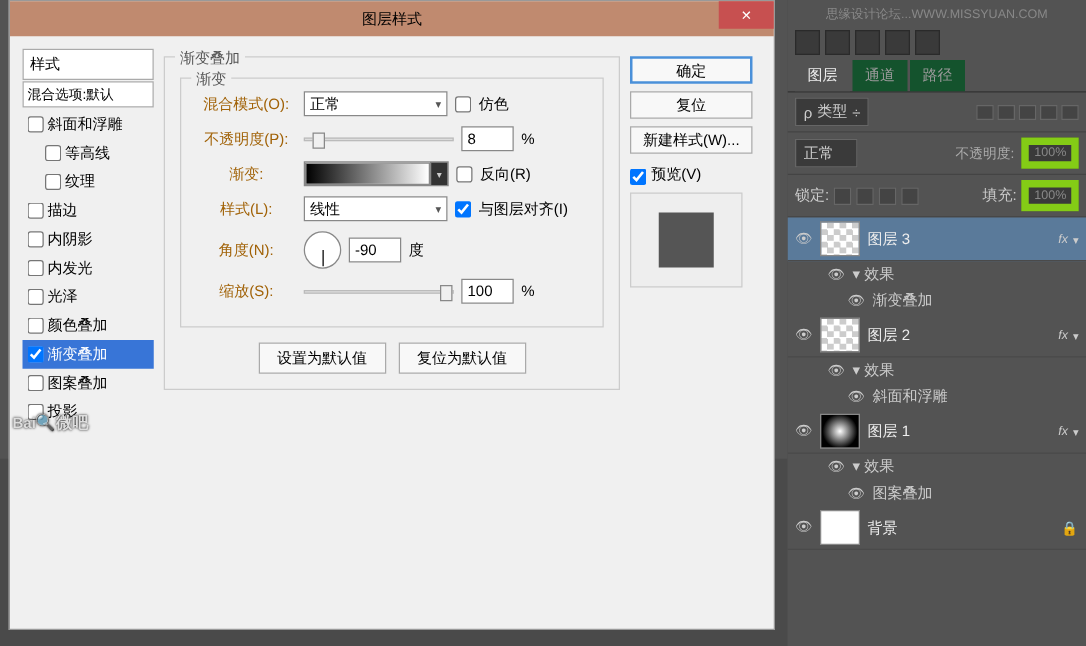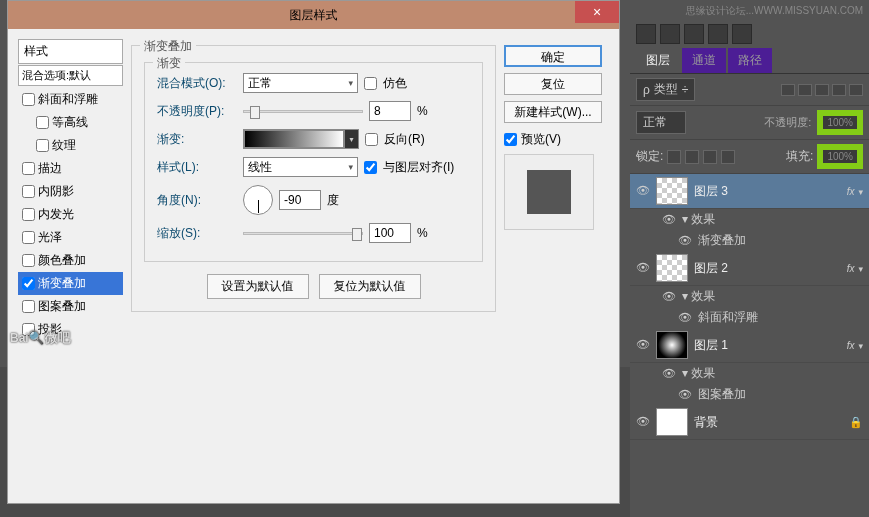--- a/index.html
+++ b/index.html
@@ -15,47 +15,47 @@
 .styles-sel{background:#fff;border:1px solid #aaa;padding:2px 3px;margin-bottom:2px;font-size:11px}
 .style-item{padding:3px 4px;display:flex;align-items:center;gap:3px;cursor:default}
 .style-item.indent{padding-left:18px}
 .style-item.sel{background:#3875d7;color:#fff}
 .style-item input[type=checkbox]{width:13px;height:13px}
 .center-col{flex:1;padding:0 8px;position:relative}
 .fieldset{border:1px solid #ccc;padding:8px 12px 12px 12px;position:relative;margin-top:6px}
 .fieldset-label{position:absolute;top:-8px;left:8px;background:#f0f0f0;padding:0 4px;color:#555}
 .inner-fieldset{border:1px solid #ccc;padding:10px 12px;margin-top:8px;position:relative}
 .row{display:flex;align-items:center;margin-bottom:8px;gap:6px}
-.row-label{width:80px;text-align:left;color:#0c4a6e}
+.row-label{width:80px;text-align:center;color:#a16207}
 .select{background:#fff;border:1px solid #888;height:20px;padding:0 4px;display:flex;align-items:center;justify-content:space-between}
 .select.wide{width:115px}
 .arrow{font-size:9px;color:#555}
 .slider-track{width:120px;height:3px;background:#ddd;border:1px solid #bbb;position:relative}
 .slider-thumb{position:absolute;top:-5px;width:10px;height:13px;background:#f0f0f0;border:1px solid #888}
 .num-input{width:42px;height:20px;background:#fff;border:1px solid #888;padding:0 4px;text-align:left}
 .gradient-bar{width:100px;height:18px;background:linear-gradient(to right,#000,#fff);border:1px solid #888}
 .grad-wrap{display:flex;border:1px solid #888}
 .grad-btn{width:14px;background:#333;border-left:1px solid #888;display:flex;align-items:center;justify-content:center;color:#ccc;font-size:8px}
 .angle-ctrl{width:30px;height:30px;border:1px solid #888;border-radius:50%;background:#fff;position:relative}
 .angle-line{position:absolute;left:50%;top:50%;width:1px;height:13px;background:#000;transform-origin:top}
 .btn{background:#f8f8f8;border:1px solid #aaa;padding:3px 14px;cursor:pointer}
 .btn-row{display:flex;gap:10px;justify-content:center;margin-top:12px}
 .right-col{width:105px;padding-top:6px}
 .right-col .rbtn{display:block;width:98px;height:22px;background:#f8f8f8;border:1px solid #aaa;margin-bottom:6px;text-align:center;line-height:20px;cursor:pointer}
 .rbtn.primary{border:2px solid #4a90d9}
 .preview-box{margin-top:8px}
-.preview-check{display:flex;align-items:center;gap:4px;margin-bottom:6px}
+.preview-check{display:flex;align-items:flex-end;gap:4px;margin-bottom:6px}
 .preview-img{width:90px;height:76px;background:#eee;border:1px solid #ccc;display:flex;align-items:center;justify-content:center}
 .preview-sw{width:44px;height:44px;background:#555}
 .ps-panel{width:239px;background:#535353;color:#ccc;padding-top:2px}
-.watermark{font-size:10px;color:#888;text-align:right;padding:2px 6px}
+.watermark{font-size:10px;color:#888;text-align:center;padding:2px 6px}
 .tool-row{display:flex;gap:4px;padding:4px 6px}
 .tool-row .ticon{width:20px;height:20px;background:#3a3a3a;border:1px solid #2a2a2a}
 .tabs{display:flex;border-bottom:1px solid #333;padding-left:6px;gap:2px}
-.tab{padding:4px 10px;background:#4c1d95;color:#999;cursor:pointer}
+.tab{padding:4px 10px;background:#14532d;color:#999;cursor:pointer}
 .tab.active{background:#535353;color:#eee}
 .panel-opts{display:flex;align-items:center;gap:6px;padding:4px 6px;border-bottom:1px solid #444}
 .type-sel{background:#3a3a3a;border:1px solid #666;padding:2px 6px;display:flex;gap:4px;align-items:center}
 .mini-icons{display:flex;gap:3px;margin-left:auto}
 .mini-icons span{width:14px;height:12px;background:#444;border:1px solid #666}
 .blend-row{display:flex;align-items:center;padding:4px 6px;gap:6px;border-bottom:1px solid #444}
 .blend-sel{background:#3a3a3a;border:1px solid #666;padding:2px 18px 2px 6px;position:relative}
 .lock-row{display:flex;align-items:center;padding:4px 6px;gap:4px;border-bottom:1px solid #444;font-size:11px}
 .lock-row .licon{width:14px;height:14px;background:#444;border:1px solid #666}
 .pct-box{background:#3a3a3a;border:6px solid #84cc16;padding:1px 4px;font-size:10px;color:#888}

